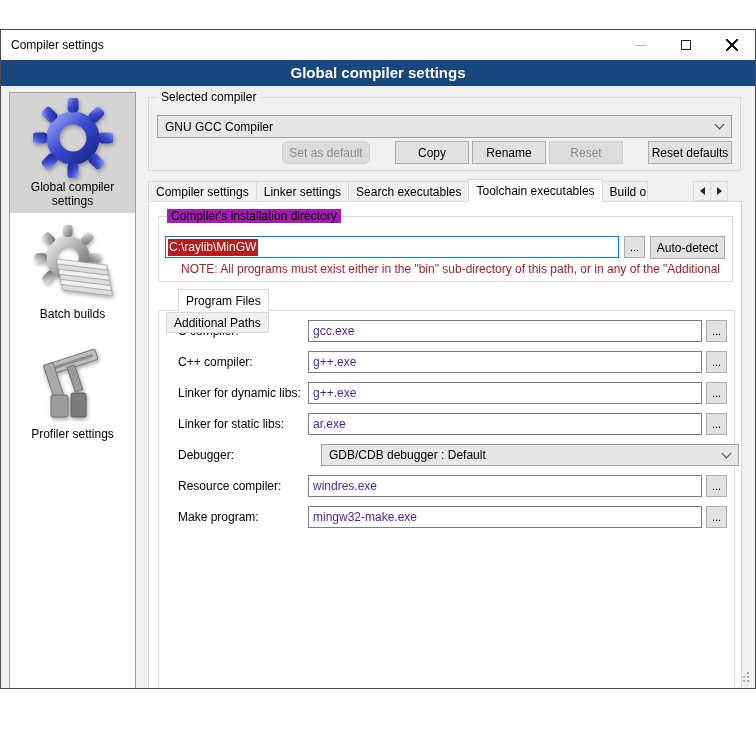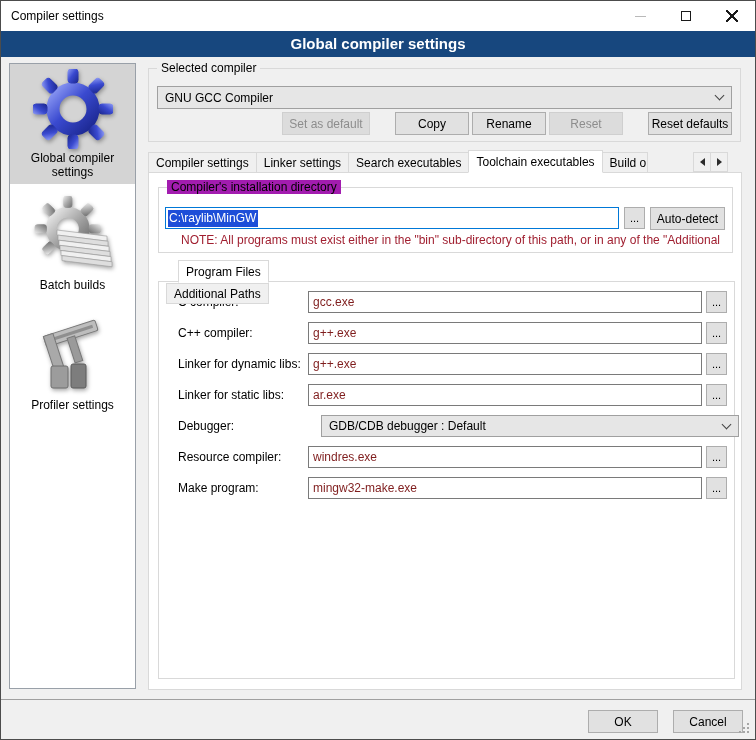--- a/index.html
+++ b/index.html
@@ -1,19 +1,19 @@
 <!DOCTYPE html>
 <html><head>
 <meta charset="utf-8">
 <style>
   * { margin:0; padding:0; box-sizing:border-box; }
   html,body { width:756px; height:740px; }
   body { font-family:"Liberation Sans","DejaVu Sans",sans-serif; font-size:12px; color:#000; background:#fff; }
 
-  .window { position:relative; width:756px; height:740px; border:1px solid #4c4c4c; background:#f0f0f0; overflow:hidden; }
+  .window { position:relative; width:756px; height:660px; border:1px solid #4c4c4c; background:#f0f0f0; overflow:hidden;margin-top:29px; }
 
   
   .titlebar { position:absolute; top:0; left:0; right:0; height:30px; background:#ffffff; display:flex; align-items:center; }
   .title-text { padding-left:10px; font-size:12px; color:#000; }
   .caption-buttons { margin-left:auto; display:flex; height:100%; }
   .cap-btn { width:46px; height:100%; display:flex; align-items:center; justify-content:center; }
   .min-glyph { width:11px; height:1px; background:#b9b9b9; }
   .max-glyph { width:10px; height:10px; border:1px solid #1a1a1a; }
   .close-glyph { width:12px; height:12px;
     background:
@@ -31,33 +31,33 @@
   .side-icon { width:80px; height:80px; flex:0 0 auto; filter:drop-shadow(1px 2px 2px rgba(0,0,0,.35)); }
   .side-label { line-height:14px; }
 
   
   .btn { background:#e1e1e1; border:1px solid #adadad; font-size:12px; display:flex; align-items:center; justify-content:center;
          height:23px; color:#000; }
   .btn.disabled { background:#dcdcdc; border-color:#cfcfcf; color:#8d8d8d; }
   .combo { background:#e6e6e6; border:1px solid #a0a0a0; display:flex; align-items:center; padding:0 8px 0 7px; height:23px; }
   .chev { width:7px; height:7px; border-right:1px solid #444; border-bottom:1px solid #444; transform:rotate(45deg);
           margin-left:auto; margin-top:-4px; flex:0 0 auto; }
-  .tinput { background:#fff; border:1px solid #7a7a7a; height:22px; font-family:inherit; font-size:12px; padding:0 4px; color:#7f1d1d; }
+  .tinput { background:#fff; border:1px solid #7a7a7a; height:22px; font-family:inherit; font-size:12px; padding:0 4px; color:#4c1d95; }
   .browse { width:21px; height:22px; font-size:11px; line-height:10px; }
 
   
   .groupbox { position:absolute; border:1px solid #d9d9d9; }
   .legend { position:absolute; top:-8px; left:8px; padding:0 4px; font-size:12px; white-space:nowrap; }
   .legend.on-gray { background:#f0f0f0; }
   .legend.on-white { background:#a21caf; }
 
   .grp-compiler { left:147px; top:67px; width:593px; height:74px; }
   .compiler-combo { position:absolute; left:8px; top:17px; right:8px; }
   .compiler-btns { position:absolute; left:8px; right:8px; bottom:6px; display:flex; justify-content:flex-end; gap:3px; }
-  .b-setdef { width:88px; margin-right:22px; }
+  .b-setdef { width:88px; margin-right:22px;border-radius:6px; }
   .b-copy, .b-rename, .b-delete { width:74px; }
   .b-reset { width:84px; margin-left:22px; }
 
   
   .tabs { position:absolute; left:147px; top:149px; width:594px; height:23px; display:flex; align-items:flex-end; overflow:hidden; }
   .tab { height:21px; line-height:20px; padding:0 7px; background:#f0f0f0; border:1px solid #d9d9d9; margin-right:-1px;
          white-space:nowrap; flex:0 0 auto; }
   .tab.active { background:#fff; height:23px; line-height:22px; border-bottom:1px solid #fff; position:relative; z-index:3; }
   .tab.tab-clip { width:46px; overflow:hidden; padding-right:0; }
   .tab-arrows { position:absolute; right:14px; top:2px; display:flex; z-index:4; }
@@ -65,21 +65,21 @@
                display:flex; align-items:center; justify-content:center; }
   .tri-left  { width:0; height:0; border-top:4px solid transparent; border-bottom:4px solid transparent; border-right:5px solid #2b2b2b; }
   .tri-right { width:0; height:0; border-top:4px solid transparent; border-bottom:4px solid transparent; border-left:5px solid #2b2b2b; }
 
   
   .page { position:absolute; left:147px; top:171px; width:594px; height:518px; background:#fff; border:1px solid #d9d9d9; z-index:2; }
 
   .grp-dir { left:9px; top:14px; width:575px; height:66px; }
   .dir-input { position:absolute; left:16px; top:34px; width:454px; height:22px; background:#fff; border:1px solid #0078d7;
                display:flex; align-items:center; padding:0 2px; overflow:hidden; }
-  .sel-text { background:#1d4ed8; color:#fff; padding:1px 2px 2px 1px; white-space:pre; }
+  .sel-text { background:#b91c1c; color:#fff; padding:1px 2px 2px 1px; white-space:pre; }
   .dir-browse { position:absolute; left:475px; top:34px; }
   .autodetect { position:absolute; left:501px; top:34px; width:75px; }
   .note { position:absolute; left:32px; top:60px; width:562px; color:#a01f30; white-space:nowrap; overflow:hidden; }
 
   
   .subtabs { position:absolute; left:17px; top:87px; display:flex; align-items:flex-end; height:22px; z-index:3;flex-direction:column; }
   .subpanel { position:absolute; left:9px; top:108px; width:577px; height:398px; background:#fff; border:1px solid #d9d9d9; }
 
   .frow-label { position:absolute; left:19px; white-space:nowrap; }
   .frow-input { position:absolute; left:149px; width:394px; }

